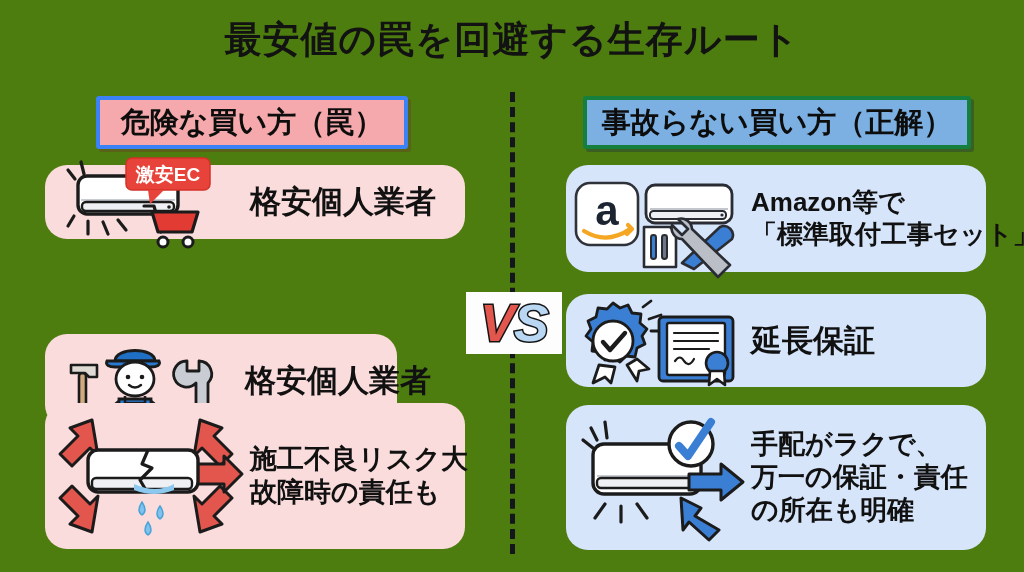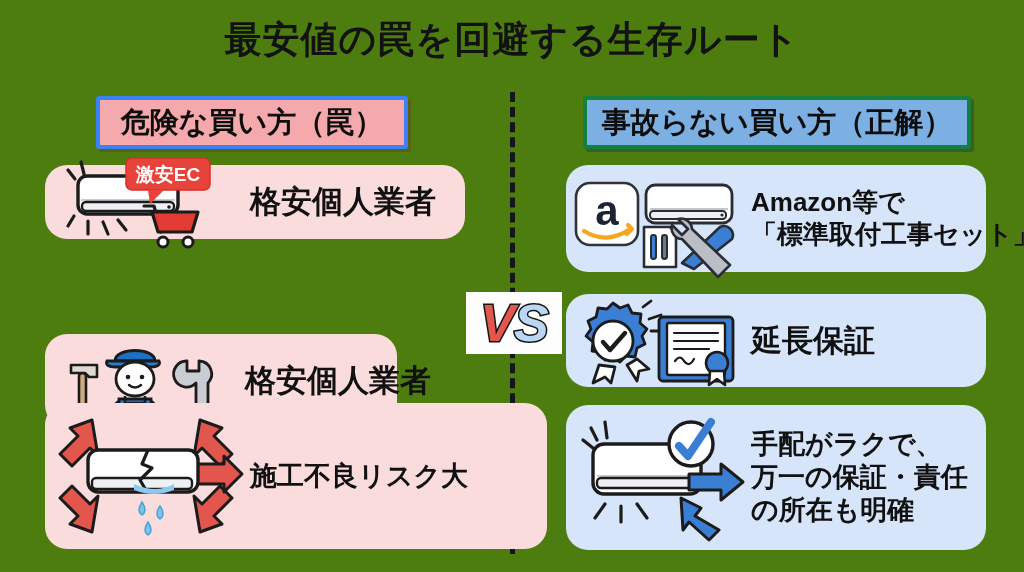--- a/index.html
+++ b/index.html
@@ -129,21 +129,21 @@
   .card .card-text {
     flex: 1 1 auto;
     font-weight: bold;
     color: #111111;
     line-height: 1.22;
   }
 
   
   #card-l1 { left: 45px;  top: 165px; width: 420px; height: 74px; }
   #card-l2 { left: 45px;  top: 290px; width: 352px; height: 93px; margin-top: 44px;  }
-  #card-l3 { left: 45px;  top: 403px; width: 502px; height: 146px; }
+  #card-l3 { left: 45px;  top: 403px; width: 420px; height: 146px; }
   
   #card-r1 { left: 566px; top: 165px; width: 420px; height: 107px; }
   #card-r2 { left: 566px; top: 294px; width: 420px; height: 93px;  }
   #card-r3 { left: 566px; top: 405px; width: 420px; height: 145px; }
 
   #card-l1 .card-text { font-size: 31px; }
   #card-l2 .card-text { font-size: 31px; }
   #card-l3 .card-text { font-size: 27px; }
   #card-r1 .card-text { font-size: 26px; }
   #card-r2 .card-text { font-size: 31px; }
@@ -274,20 +274,21 @@
         <path d="M86 78 Q108 88 126 78 L126 84 Q106 92 86 84 Z" fill="#8dc8ee"></path>
         <g fill="#7fc3ee" stroke="#4ba3d8" stroke-width="1.5">
           <path d="M94 96 q6 9 0 13 q-6 -4 0 -13 Z"></path>
           <path d="M112 100 q6 9 0 13 q-6 -4 0 -13 Z"></path>
           <path d="M100 116 q6 9 0 13 q-6 -4 0 -13 Z"></path>
         </g>
       </svg>
     </div>
     <div class="card-text">
       <span class="line">施工不良リスク大</span>
+      <span class="line">故障時の責任も</span>
     </div>
   </div>
 
   <div class="card blue" id="card-r1">
     <div class="icon-area">
       <svg width="178" height="100" viewBox="0 0 178 100">
 
         <g>
           <rect x="6" y="14" width="62" height="62" rx="14" fill="#ffffff" stroke="#30323a" stroke-width="2.6"></rect>
           <text x="37" y="56" font-family="'Liberation Sans',sans-serif" font-size="42" font-weight="bold" fill="#1b2430" text-anchor="middle">a</text>

